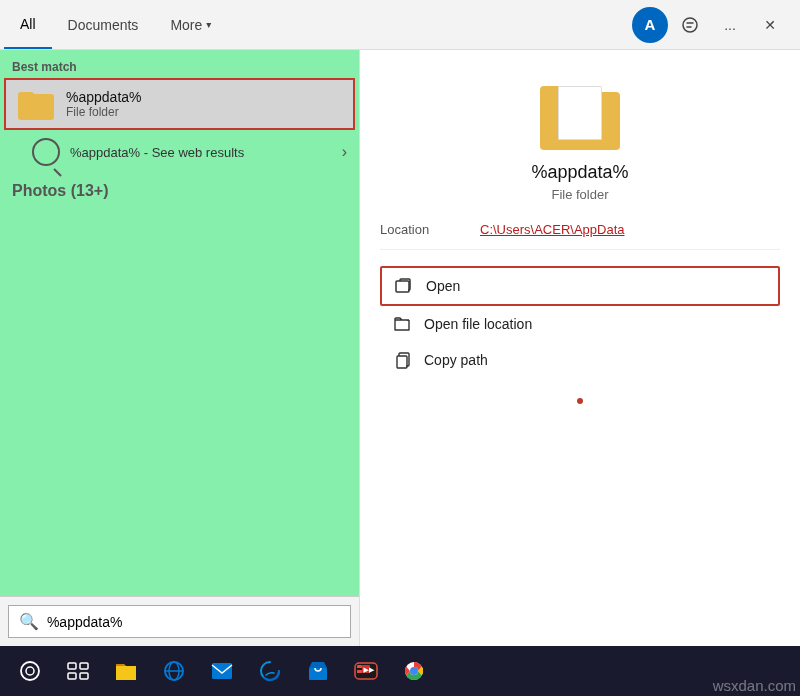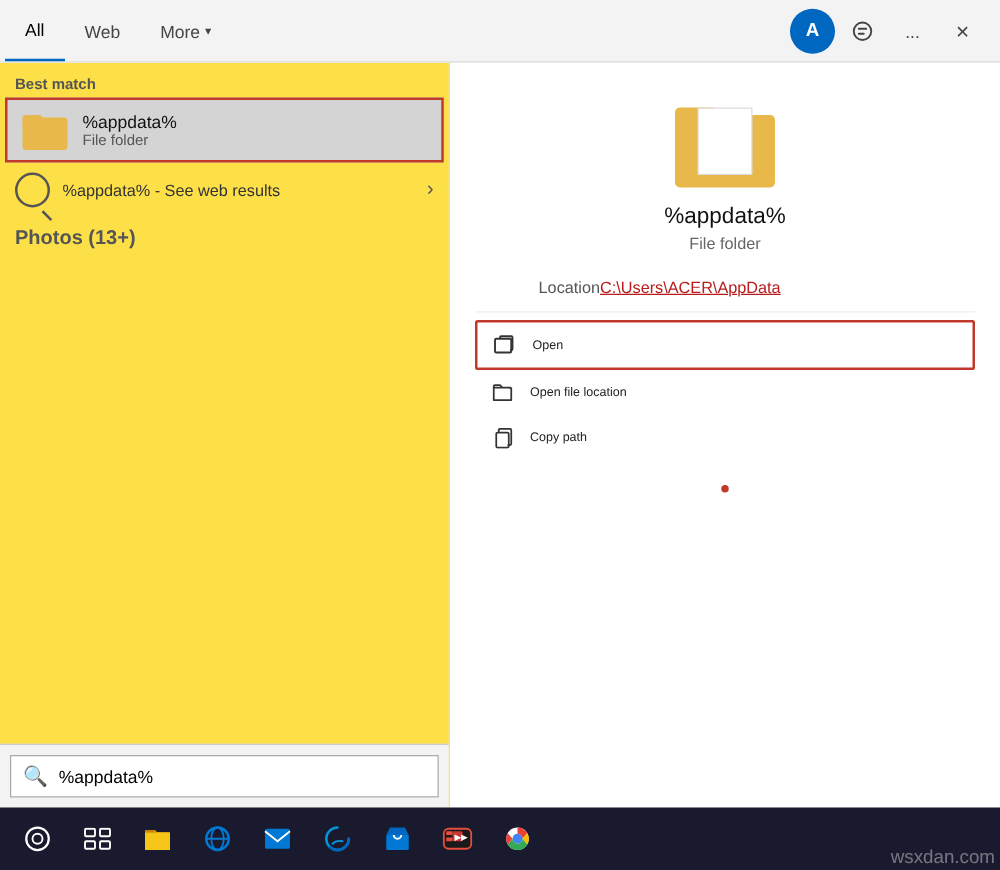--- a/index.html
+++ b/index.html
@@ -85,21 +85,21 @@
     
     .content {
       display: flex;
       flex: 1;
       overflow: hidden;
     }
 
     
     .left-panel {
       width: 360px;
-      background: #fde047;
+      background: #86efac;
       display: flex;
       flex-direction: column;
       border-right: 1px solid #ddd;
     }
 
     .section-label {
       font-size: 12px;
       font-weight: 600;
       color: #555;
       padding: 10px 12px 4px 12px;
@@ -155,20 +155,21 @@
       color: #555;
     }
 
     
     .search-web-item {
       display: flex;
       align-items: center;
       padding: 8px 12px;
       cursor: pointer;
       position: relative;
+      margin-left: 20px;
     }
     .search-icon-circle {
       width: 28px;
       height: 28px;
       border: 2px solid #555;
       border-radius: 50%;
       position: relative;
       margin-right: 10px;
       flex-shrink: 0;
     }
@@ -292,23 +293,22 @@
       margin-bottom: 20px;
     }
 
     
     .location-row {
       display: flex;
       width: 100%;
       max-width: 400px;
       border-bottom: 1px solid #eee;
       padding-bottom: 12px;
-      margin-bottom: 6px;
-      align-items: center;
-      text-align: right;
+      margin-bottom: 16px;
+      align-items: center;
     }
     .location-label {
       font-size: 13px;
       color: #555;
       width: 100px;
       flex-shrink: 0;
     }
     .location-value {
       font-size: 13px;
       color: #b91c1c;
@@ -335,21 +335,21 @@
 
     .action-icon {
       width: 20px;
       height: 20px;
       display: flex;
       align-items: center;
       justify-content: center;
       flex-shrink: 0;
     }
     .action-text {
-      font-size: 10px;
+      font-size: 14px;
       color: #222;
     }
 
     .red-dot {
       width: 6px;
       height: 6px;
       background: #c0392b;
       border-radius: 50%;
       margin: 20px auto;
     }
@@ -391,21 +391,21 @@
 </head>
 <body>
 
 <div class="container">
 
   <div class="top-nav">
     <div class="nav-tab active">
       <span>All</span>
     </div>
     <div class="nav-tab">
-      <span>Web</span>
+      <span>Documents</span>
     </div>
     <div class="nav-tab">
       <span>More</span>
       <span class="dropdown-arrow">▾</span>
     </div>
 
     <div class="nav-right">
       <div class="avatar-btn">
         <span>A</span>
       </div>

